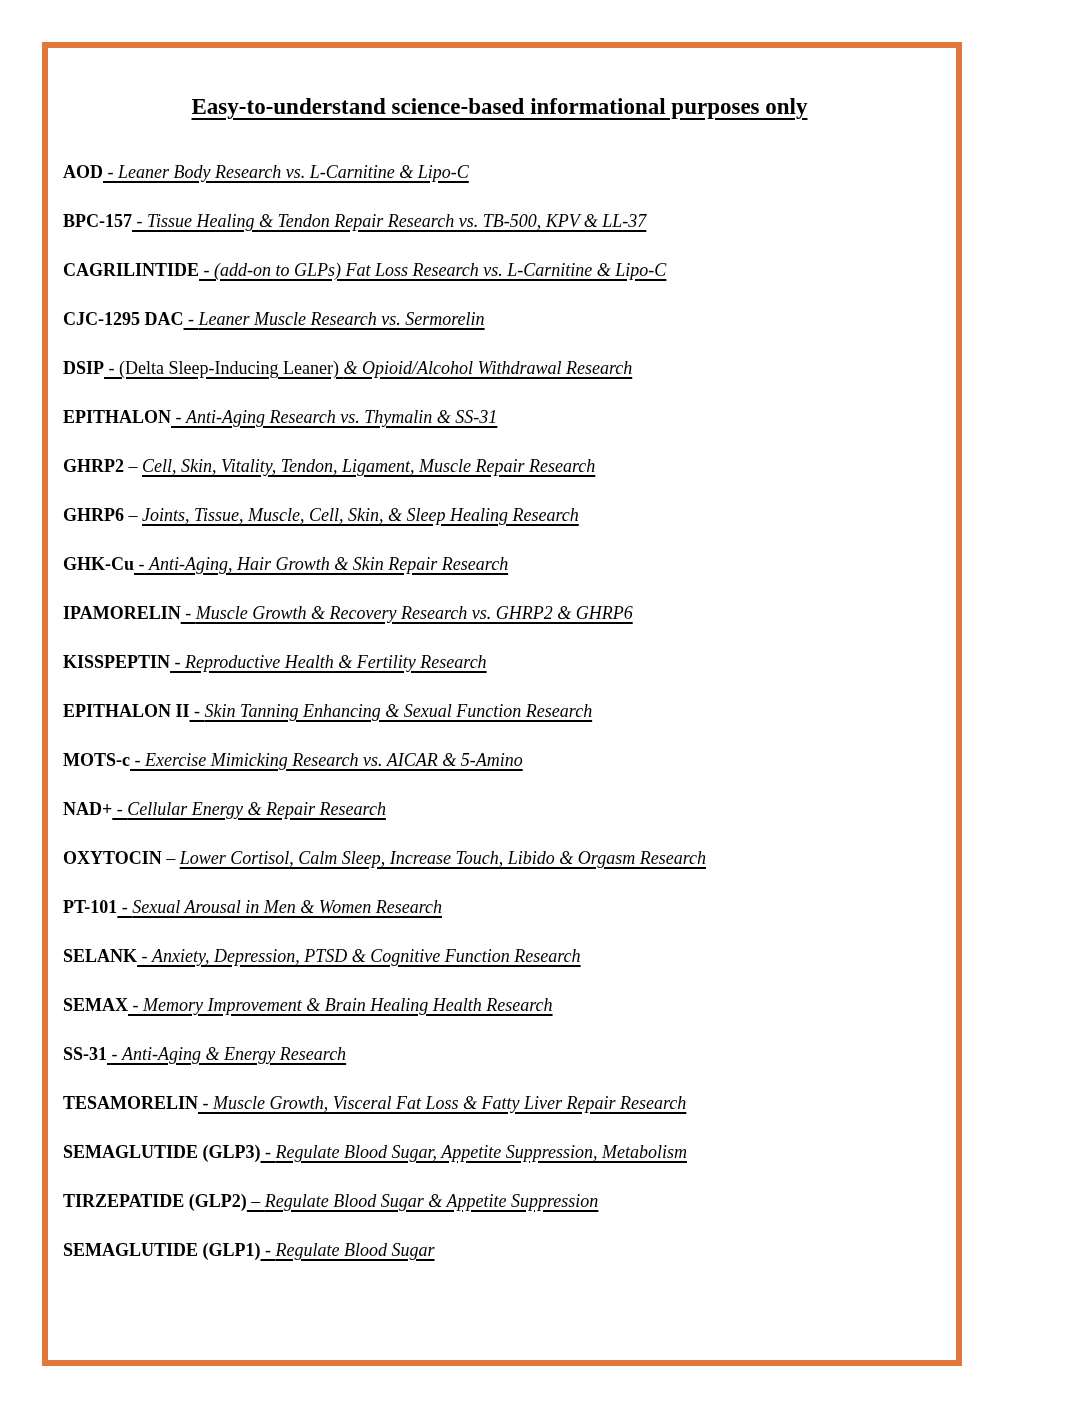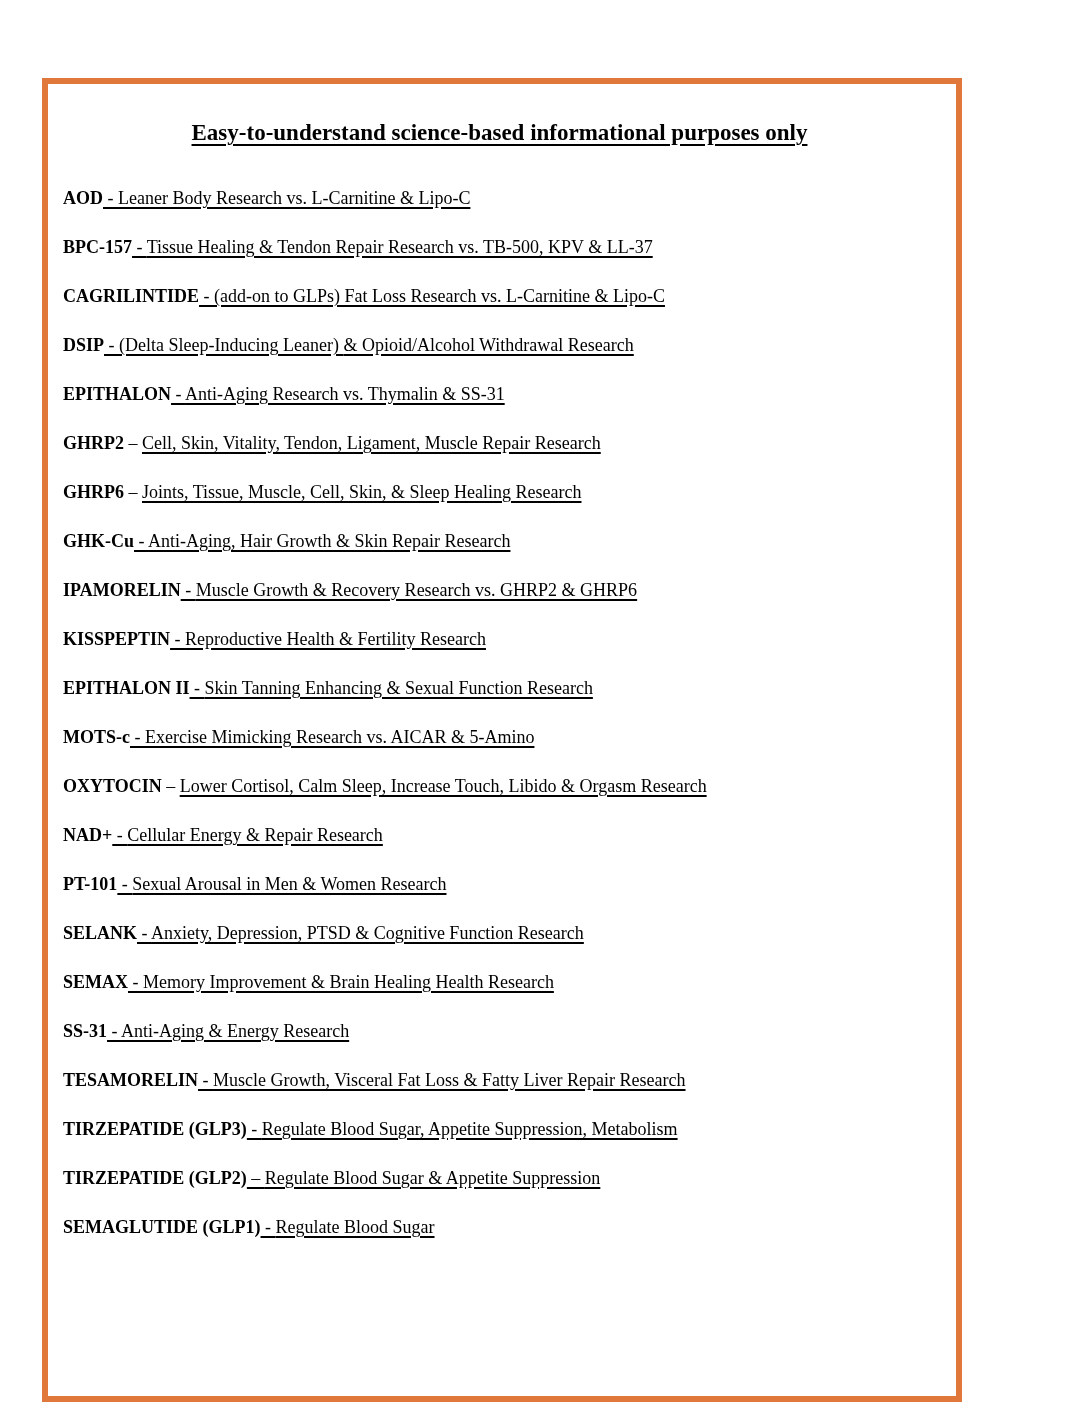--- a/index.html
+++ b/index.html
@@ -16,23 +16,22 @@
   }
   .page {
     position: absolute;
     left: 42px;
     top: 42px;
     width: 920px;
     height: 1324px;
     box-sizing: border-box;
     border-style: solid;
     border-width: 6px;
-    padding: 35px 20px 0 15px;
+    padding: 45px 20px 0 15px;
     background: #ffffff;
-    margin-top: 36px;
   }
   .title {
     font-size: 23px;
     font-weight: bold;
     line-height: 28px;
     text-align: center;
     margin: 0 0 39px 0;
     text-decoration: underline;
     text-decoration-thickness: 2px;
     text-underline-offset: 4px;
@@ -55,66 +54,68 @@
   }
   .u {
     text-decoration: underline;
     text-decoration-thickness: 1.8px;
     text-underline-offset: 3px;
   }
   .u .prefix {
     font-style: normal;
   }
   .u .desc {
+    font-style: italic;
   }
 </style>
 </head>
 <body>
 
 <div class="page" id="page" style="border-color: rgb(224, 120, 60);">
   <h1 class="title">Easy-to-understand science-based informational purposes only</h1>
   <div class="list" id="list">
   <p class="item"><span class="nm">AOD</span><span class="u"><span class="sep-in"> - </span><span class="desc">Leaner Body Research vs. L-Carnitine &amp; Lipo-C</span></span></p>
 
   <p class="item"><span class="nm">BPC-157</span><span class="u"><span class="sep-in"> - </span><span class="desc">Tissue Healing &amp; Tendon Repair Research vs. TB-500, KPV &amp; LL-37</span></span></p>
 
   <p class="item"><span class="nm">CAGRILINTIDE</span><span class="u"><span class="sep-in"> - </span><span class="desc">(add-on to GLPs) Fat Loss Research vs. L-Carnitine &amp; Lipo-C</span></span></p>
 
+  <p class="item"><span class="nm">CJC-1295 DAC</span><span class="u"><span class="sep-in"> - </span><span class="desc">Leaner Muscle Research vs. Sermorelin</span></span></p>
 
   <p class="item"><span class="nm">DSIP</span><span class="u"><span class="sep-in"> - </span><span class="prefix">(Delta Sleep-Inducing Leaner) </span><span class="desc">&amp; Opioid/Alcohol Withdrawal Research</span></span></p>
 
   <p class="item"><span class="nm">EPITHALON</span><span class="u"><span class="sep-in"> - </span><span class="desc">Anti-Aging Research vs. Thymalin &amp; SS-31</span></span></p>
 
   <p class="item"><span class="nm">GHRP2</span><span class="sep-plain"> – </span><span class="u"><span class="desc">Cell, Skin, Vitality, Tendon, Ligament, Muscle Repair Research</span></span></p>
 
   <p class="item"><span class="nm">GHRP6</span><span class="sep-plain"> – </span><span class="u"><span class="desc">Joints, Tissue, Muscle, Cell, Skin, &amp; Sleep Healing Research</span></span></p>
 
   <p class="item"><span class="nm">GHK-Cu</span><span class="u"><span class="sep-in"> - </span><span class="desc">Anti-Aging, Hair Growth &amp; Skin Repair Research</span></span></p>
 
   <p class="item"><span class="nm">IPAMORELIN</span><span class="u"><span class="sep-in"> - </span><span class="desc">Muscle Growth &amp; Recovery Research vs. GHRP2 &amp; GHRP6</span></span></p>
 
   <p class="item"><span class="nm">KISSPEPTIN</span><span class="u"><span class="sep-in"> - </span><span class="desc">Reproductive Health &amp; Fertility Research</span></span></p>
 
   <p class="item"><span class="nm">EPITHALON II</span><span class="u"><span class="sep-in"> - </span><span class="desc">Skin Tanning Enhancing &amp; Sexual Function Research</span></span></p>
 
   <p class="item"><span class="nm">MOTS-c</span><span class="u"><span class="sep-in"> - </span><span class="desc">Exercise Mimicking Research vs. AICAR &amp; 5-Amino</span></span></p>
 
+  <p class="item"><span class="nm">NAD+</span><span class="u"><span class="sep-in"> - </span><span class="desc">Cellular Energy &amp; Repair Research</span></span></p>
+
   <p class="item"><span class="nm">OXYTOCIN</span><span class="sep-plain"> – </span><span class="u"><span class="desc">Lower Cortisol, Calm Sleep, Increase Touch, Libido &amp; Orgasm Research</span></span></p>
-
-  <p class="item"><span class="nm">NAD+</span><span class="u"><span class="sep-in"> - </span><span class="desc">Cellular Energy &amp; Repair Research</span></span></p>
 
   <p class="item"><span class="nm">PT-101</span><span class="u"><span class="sep-in"> - </span><span class="desc">Sexual Arousal in Men &amp; Women Research</span></span></p>
 
   <p class="item"><span class="nm">SELANK</span><span class="u"><span class="sep-in"> - </span><span class="desc">Anxiety, Depression, PTSD &amp; Cognitive Function Research</span></span></p>
 
   <p class="item"><span class="nm">SEMAX</span><span class="u"><span class="sep-in"> - </span><span class="desc">Memory Improvement &amp; Brain Healing Health Research</span></span></p>
 
   <p class="item"><span class="nm">SS-31</span><span class="u"><span class="sep-in"> - </span><span class="desc">Anti-Aging &amp; Energy Research</span></span></p>
 
   <p class="item"><span class="nm">TESAMORELIN</span><span class="u"><span class="sep-in"> - </span><span class="desc">Muscle Growth, Visceral Fat Loss &amp; Fatty Liver Repair Research</span></span></p>
 
-  <p class="item"><span class="nm">TIRZEPATIDE (GLP3)</span><span class="u"><span class="sep-in"> - </span><span class="desc">Regulate Blood Sugar, Appetite Suppression, Metabolism</span></span></p>
+  <p class="item"><span class="nm">SEMAGLUTIDE (GLP3)</span><span class="u"><span class="sep-in"> - </span><span class="desc">Regulate Blood Sugar, Appetite Suppression, Metabolism</span></span></p>
 
   <p class="item"><span class="nm">TIRZEPATIDE (GLP2)</span><span class="u"><span class="sep-in"> – </span><span class="desc">Regulate Blood Sugar &amp; Appetite Suppression</span></span></p>
 
   <p class="item"><span class="nm">SEMAGLUTIDE (GLP1)</span><span class="u"><span class="sep-in"> - </span><span class="desc">Regulate Blood Sugar</span></span></p>
 </div>
 </div>
 
 </body></html>

